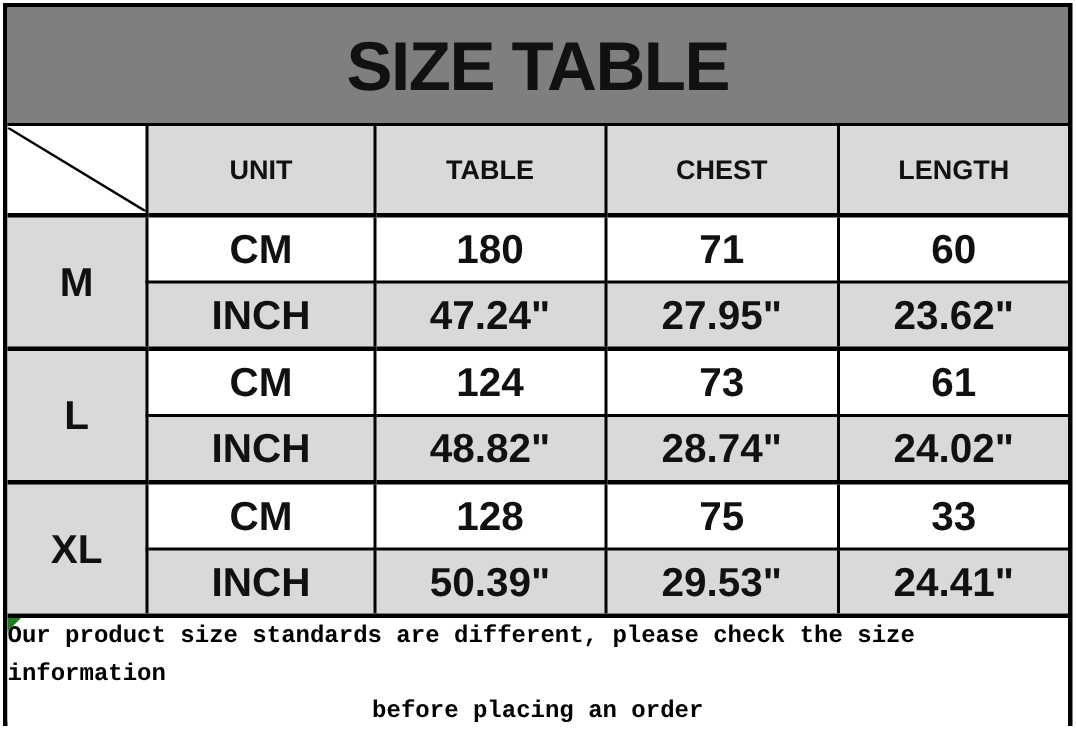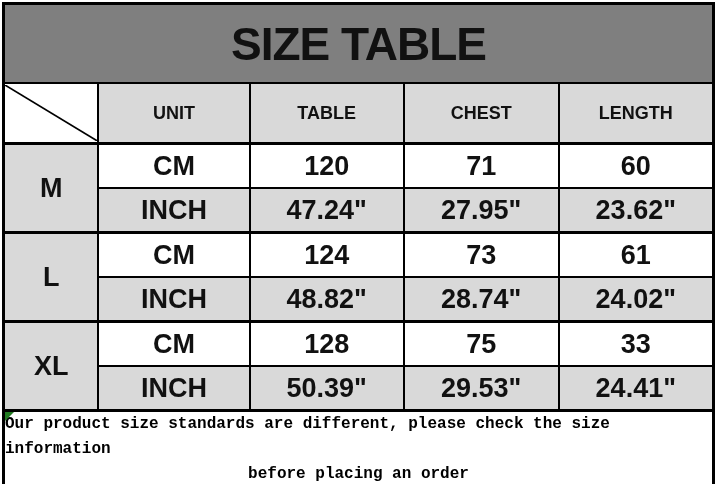--- a/index.html
+++ b/index.html
@@ -112,21 +112,21 @@
           </td>
           <th>UNIT</th>
           <th>TABLE</th>
           <th>CHEST</th>
           <th>LENGTH</th>
         </tr>
 
         <tr class="cm-row section-start">
           <th class="size-cell" rowspan="2">M</th>
           <td>CM</td>
-          <td>120</td>
+          <td>180</td>
           <td>71</td>
           <td>60</td>
         </tr>
         <tr class="inch-row">
           <td>INCH</td>
           <td>47.24"</td>
           <td>27.95"</td>
           <td>23.62"</td>
         </tr>
 

